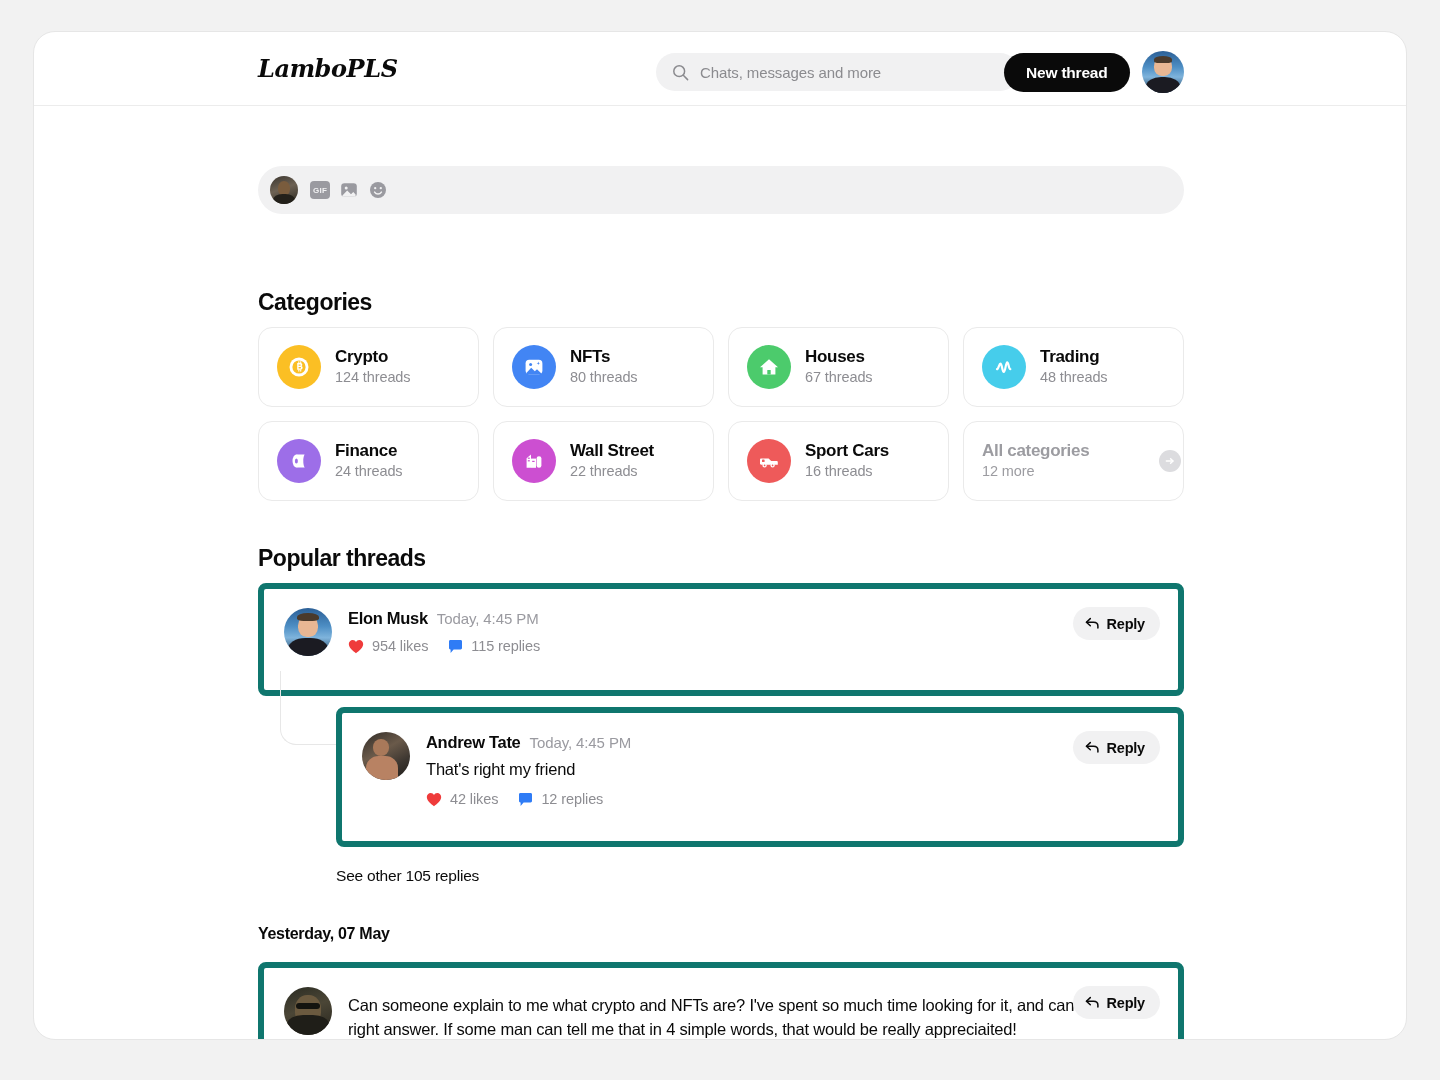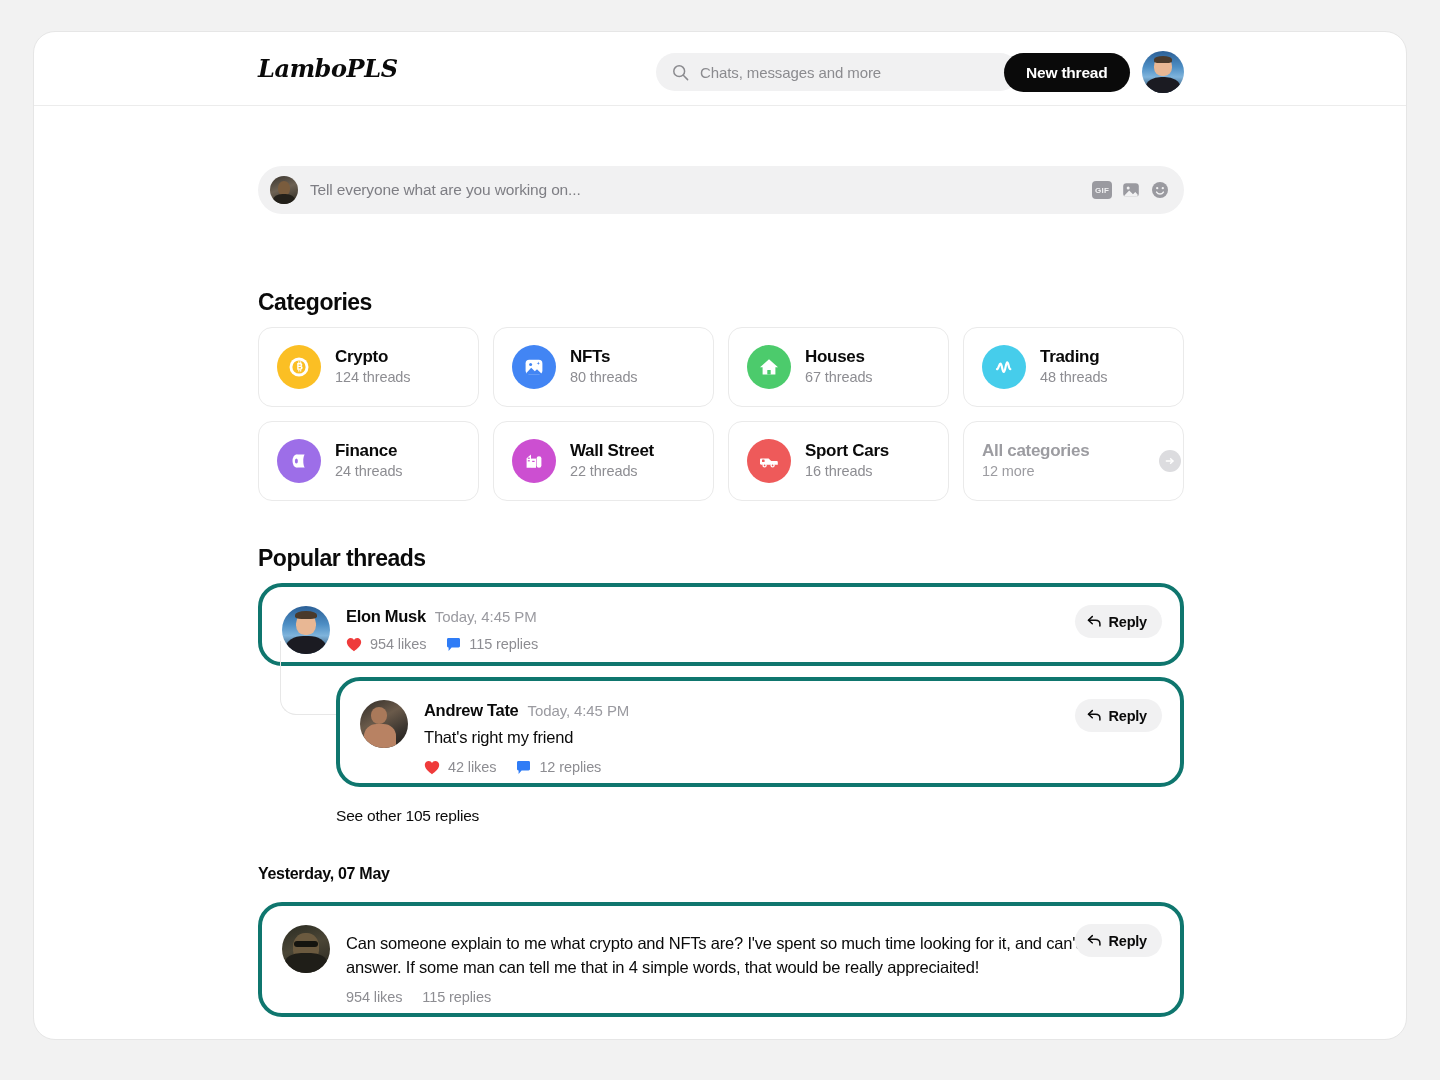--- a/index.html
+++ b/index.html
@@ -189,23 +189,23 @@
     display: flex; align-items: center; justify-content: center;
     flex: 0 0 auto;
   }
 
   
   .threads { position: absolute; left: 224px; top: 477px; width: 926px; }
 
   .post {
     position: relative;
     background: #fff;
-    border: 4px solid #0f766e;
-    border-radius: 24px;
-    padding: 18px 20px 8px 20px;
+    border: 6px solid #0f766e;
+    border-radius: 8px;
+    padding: 18px 20px 34px 20px;
     display: flex;
   }
   .post .av { width: 48px; height: 48px; margin-right: 16px; margin-top: 1px; }
   .post-body { flex: 1 1 auto; min-width: 0; padding-top: 2px; }
   .post-head { display: flex; align-items: baseline; gap: 9px; }
   .post-author {
     font-size: 16.5px; font-weight: 700; color: #0a0a0a; letter-spacing: -0.3px;
   }
   .post-time { font-size: 15px; color: #9a9aa0; letter-spacing: -0.1px; }
   .post-text {
@@ -270,21 +270,20 @@
 
     <div class="header-avatar av elon">
         <span class="hair"></span>
       </div>
   </div>
 
   <div class="content">
 
     <div class="composer">
       <div class="av kanye"></div>
-      <span class="composer-placeholder">Tell everyone what are you working on...</span>
       <div class="composer-actions">
         <span class="gif-badge">GIF</span>
         <span class="icon-btn">
           <svg width="20" height="20" viewBox="0 0 20 20" fill="none">
             <rect x="2.2" y="3.2" width="15.6" height="13.6" rx="3.2" fill="#9a9aa0"></rect>
             <circle cx="7.2" cy="8" r="1.5" fill="#f1f1f2"></circle>
             <path d="M3.4 15.4L8.2 10.6L12 14.2L14.3 12L16.6 14.4V16.8H3.4V15.4Z" fill="#f1f1f2"></path>
           </svg>
         </span>
         <span class="icon-btn">

